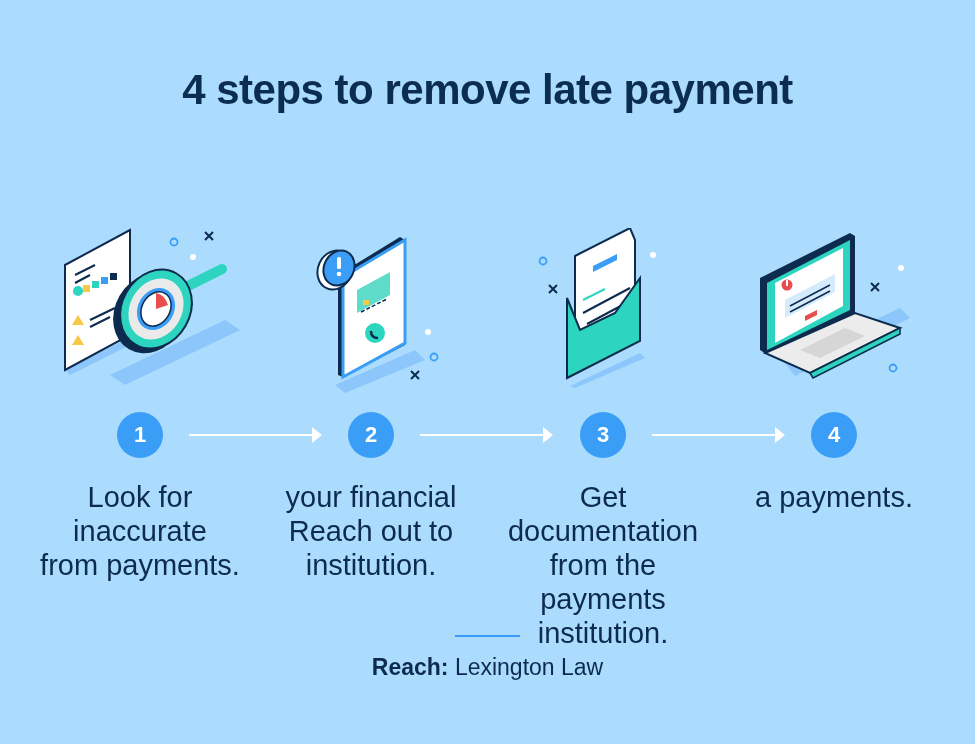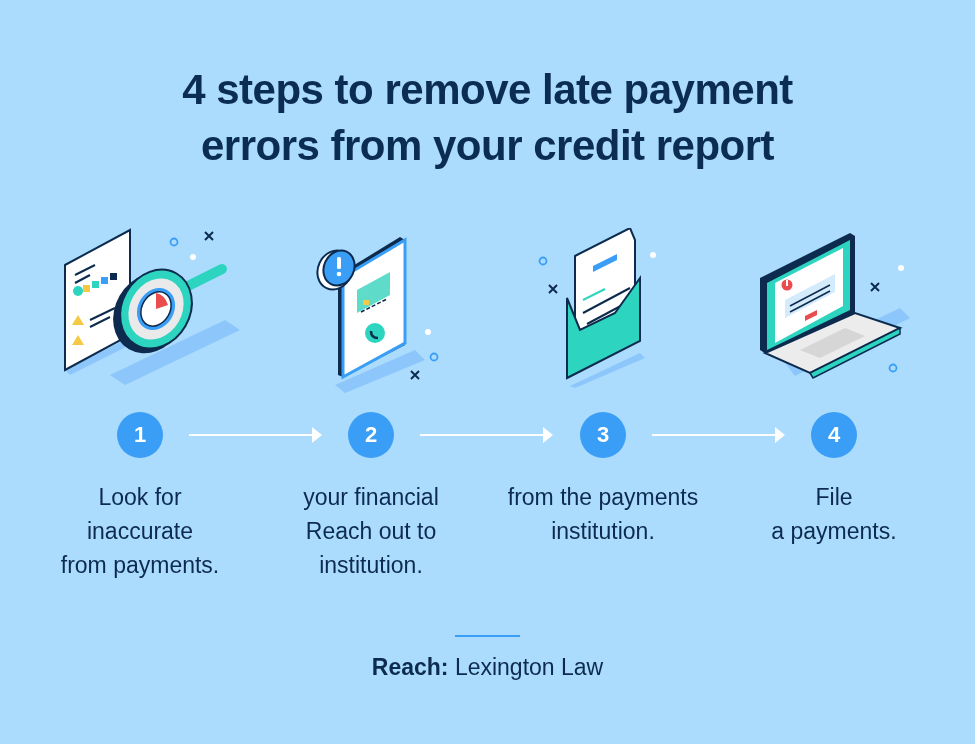--- a/index.html
+++ b/index.html
@@ -22,36 +22,35 @@
       background: #3a9ef7; color: #fff; font-weight: 700; font-size: 22px;
       display: flex; align-items: center; justify-content: center; top: 412px;
     }
     .arrow { position: absolute; top: 434px; height: 2px; background: #fff; }
     .arrow::after {
       content: ""; position: absolute; right: -8px; top: -7px;
       border-left: 10px solid #fff; border-top: 8px solid transparent; border-bottom: 8px solid transparent;
     }
     .step-text {
       position: absolute; top: 480px; width: 240px; text-align: center;
-      font-size: 23px; line-height: 34px; color: #0d2b4e;
+      font-size: 29px; line-height: 34px; color: #0d2b4e;
     }
     .step-text span { display: block; }
     .divider { position: absolute; left: 455px; top: 635px; width: 65px; height: 2px; background: #3a9ef7; }
     .source {
       position: absolute; left: 0; top: 654px; width: 975px; text-align: center;
       font-size: 23px; color: #0d2b4e;
     }
     .source b { font-weight: 700; }
   </style>
 </head>
 <body>
 
 <div class="title">
   <div>4 steps to remove late payment</div>
-  <div>errors from your credit report</div>
 </div>
 
 <svg class="illus" style="left:50px;top:225px" width="200" height="170" viewBox="0 0 200 170">
   <polygon points="60,150 175,95 190,105 75,160" fill="#8cc6fb"></polygon>
   <polygon points="15,145 85,110 90,115 20,150" fill="#8cc6fb"></polygon>
   <polygon points="15,40 80,5 80,110 15,145" fill="#fff" stroke="#0d2b4e" stroke-width="2"></polygon>
   <line x1="25" y1="50" x2="45" y2="40" stroke="#0d2b4e" stroke-width="2"></line>
   <line x1="25" y1="58" x2="40" y2="50" stroke="#0d2b4e" stroke-width="2"></line>
   <rect x="33" y="60" width="7" height="7" fill="#f6c945"></rect>
   <rect x="42" y="56" width="7" height="7" fill="#2dd4bf"></rect>
@@ -137,25 +136,25 @@
   <span>Look for</span>
   <span>inaccurate</span>
   <span>from payments.</span>
 </div>
 <div class="step-text" style="left:251px">
   <span>your financial</span>
   <span>Reach out to</span>
   <span>institution.</span>
 </div>
 <div class="step-text" style="left:483px">
+  <span>Get documentation</span>
   <span>from the payments</span>
   <span>institution.</span>
 </div>
 <div class="step-text" style="left:714px">
-  <span>File</span>
   <span>a payments.</span>
 </div>
 
 <div class="divider"></div>
 <div class="source">
   <b>Reach:</b>
   <span>Lexington Law</span>
 </div>
 
 </body></html>

